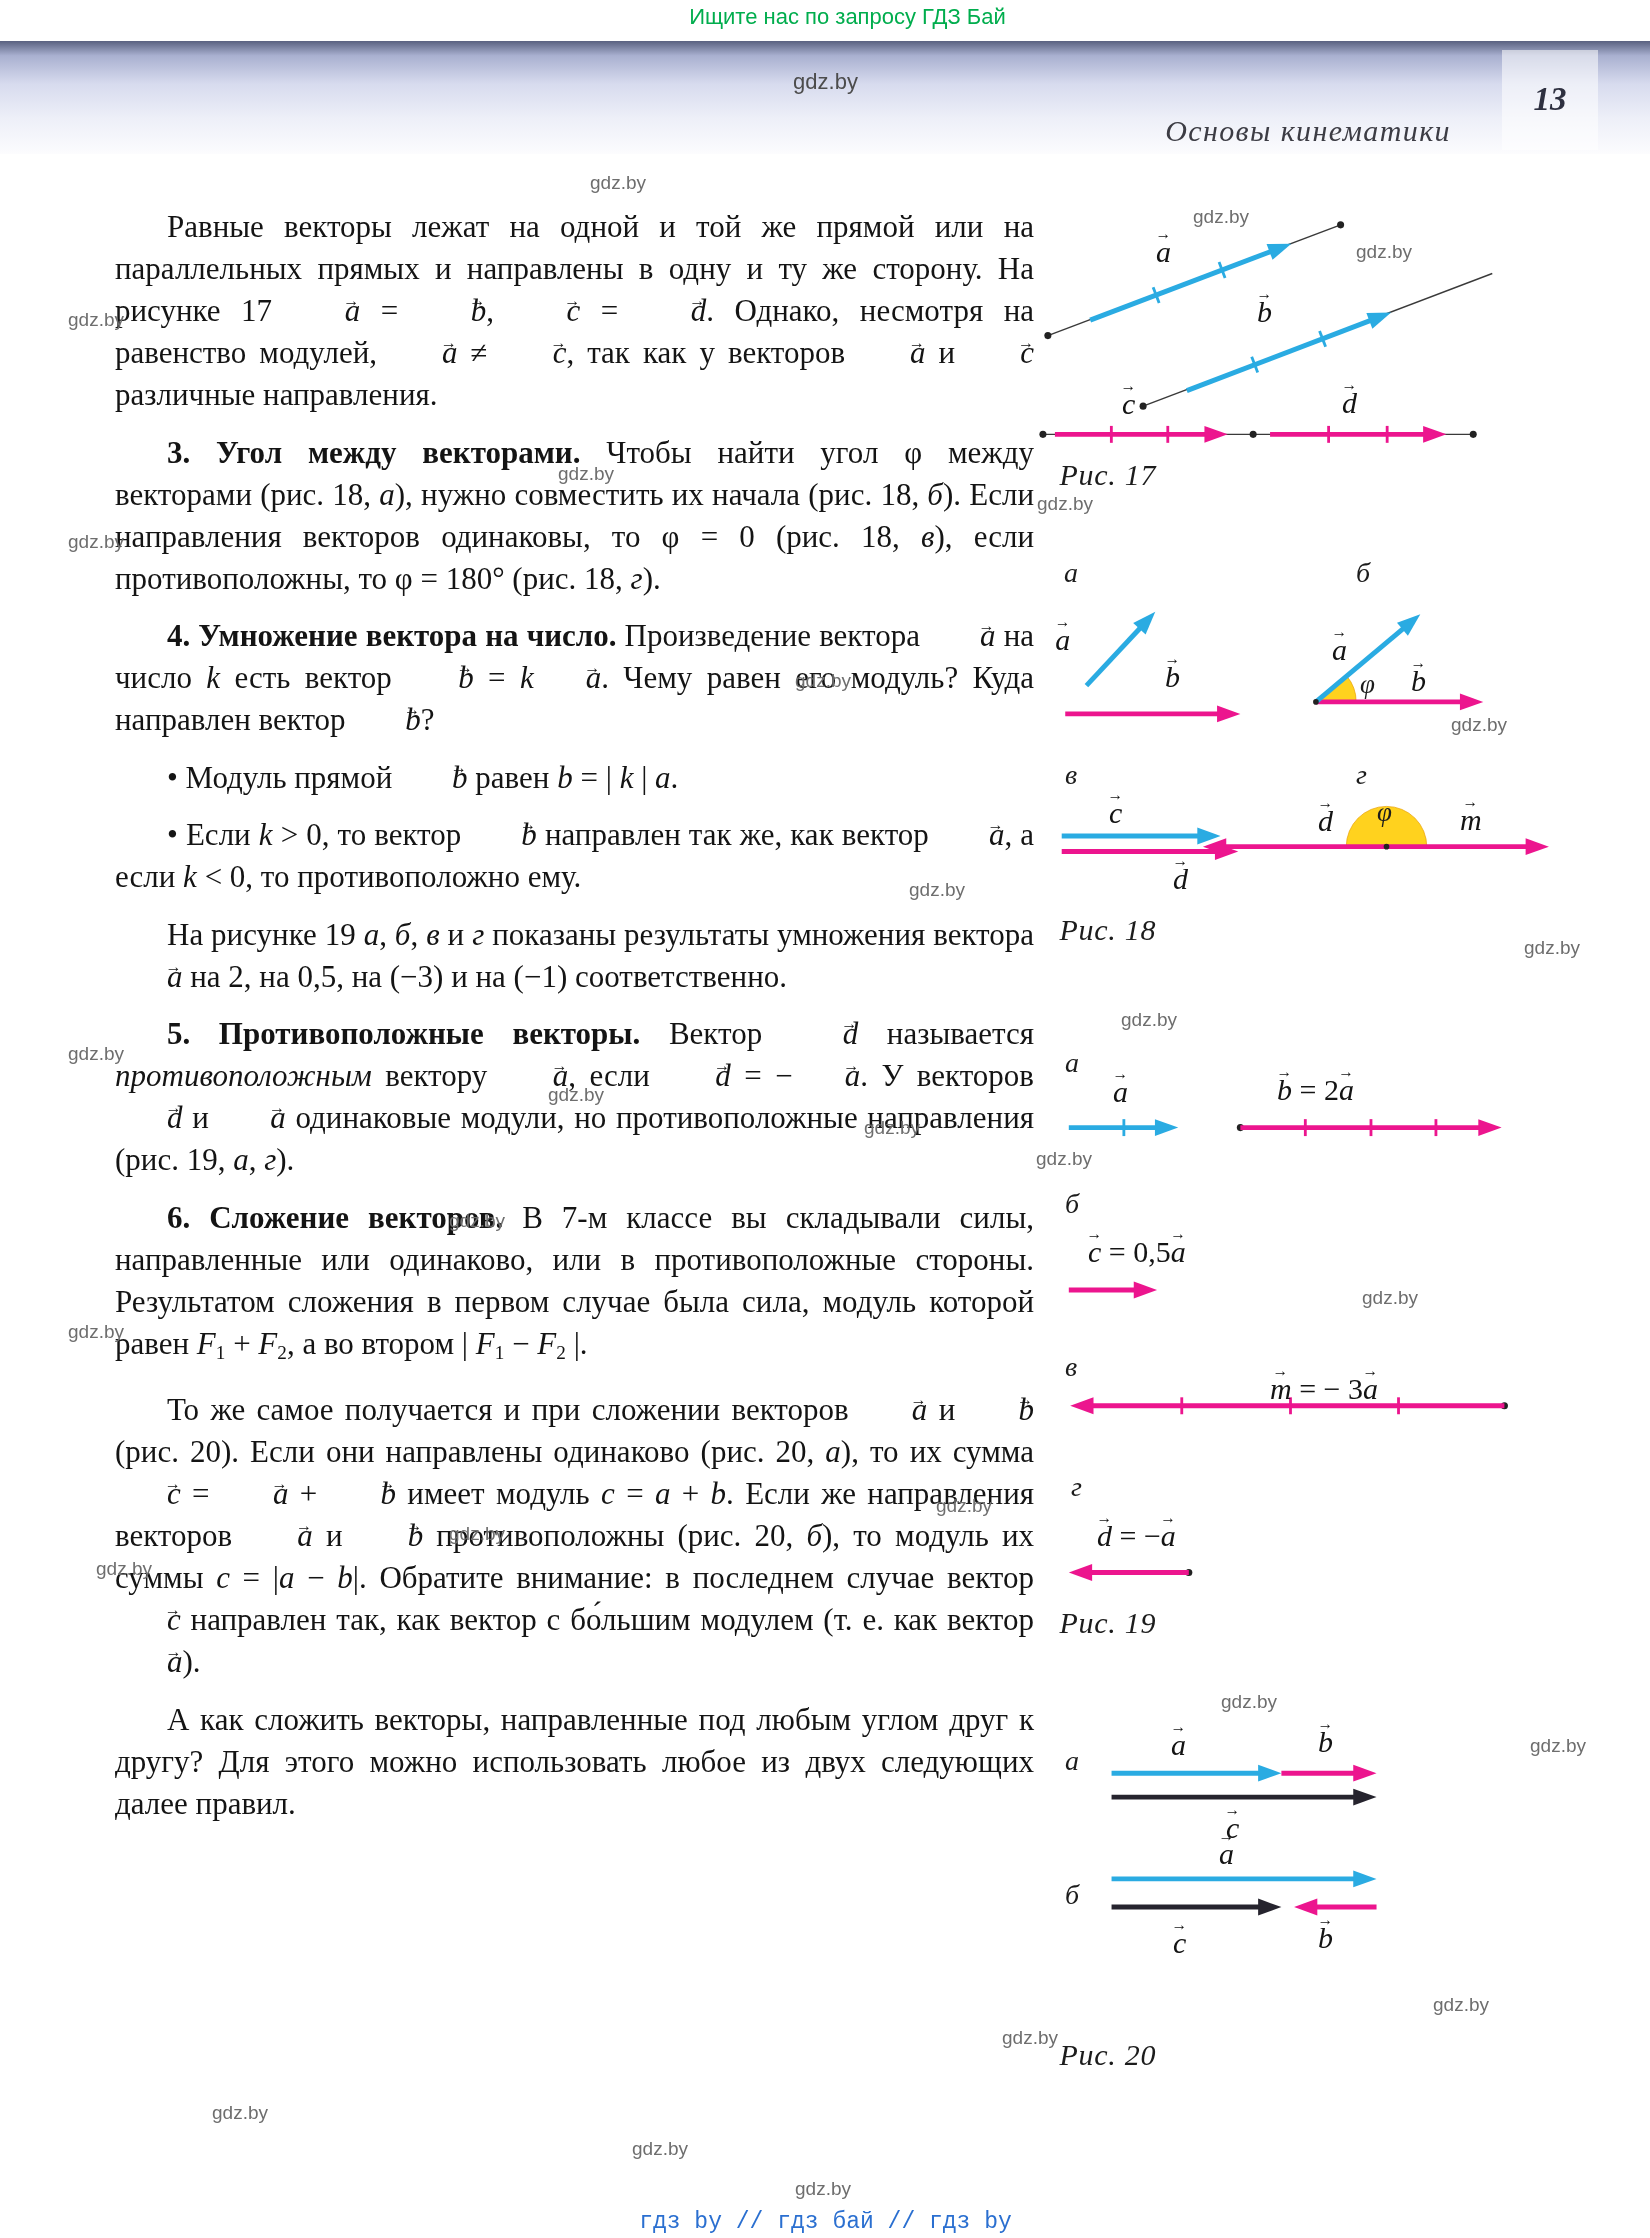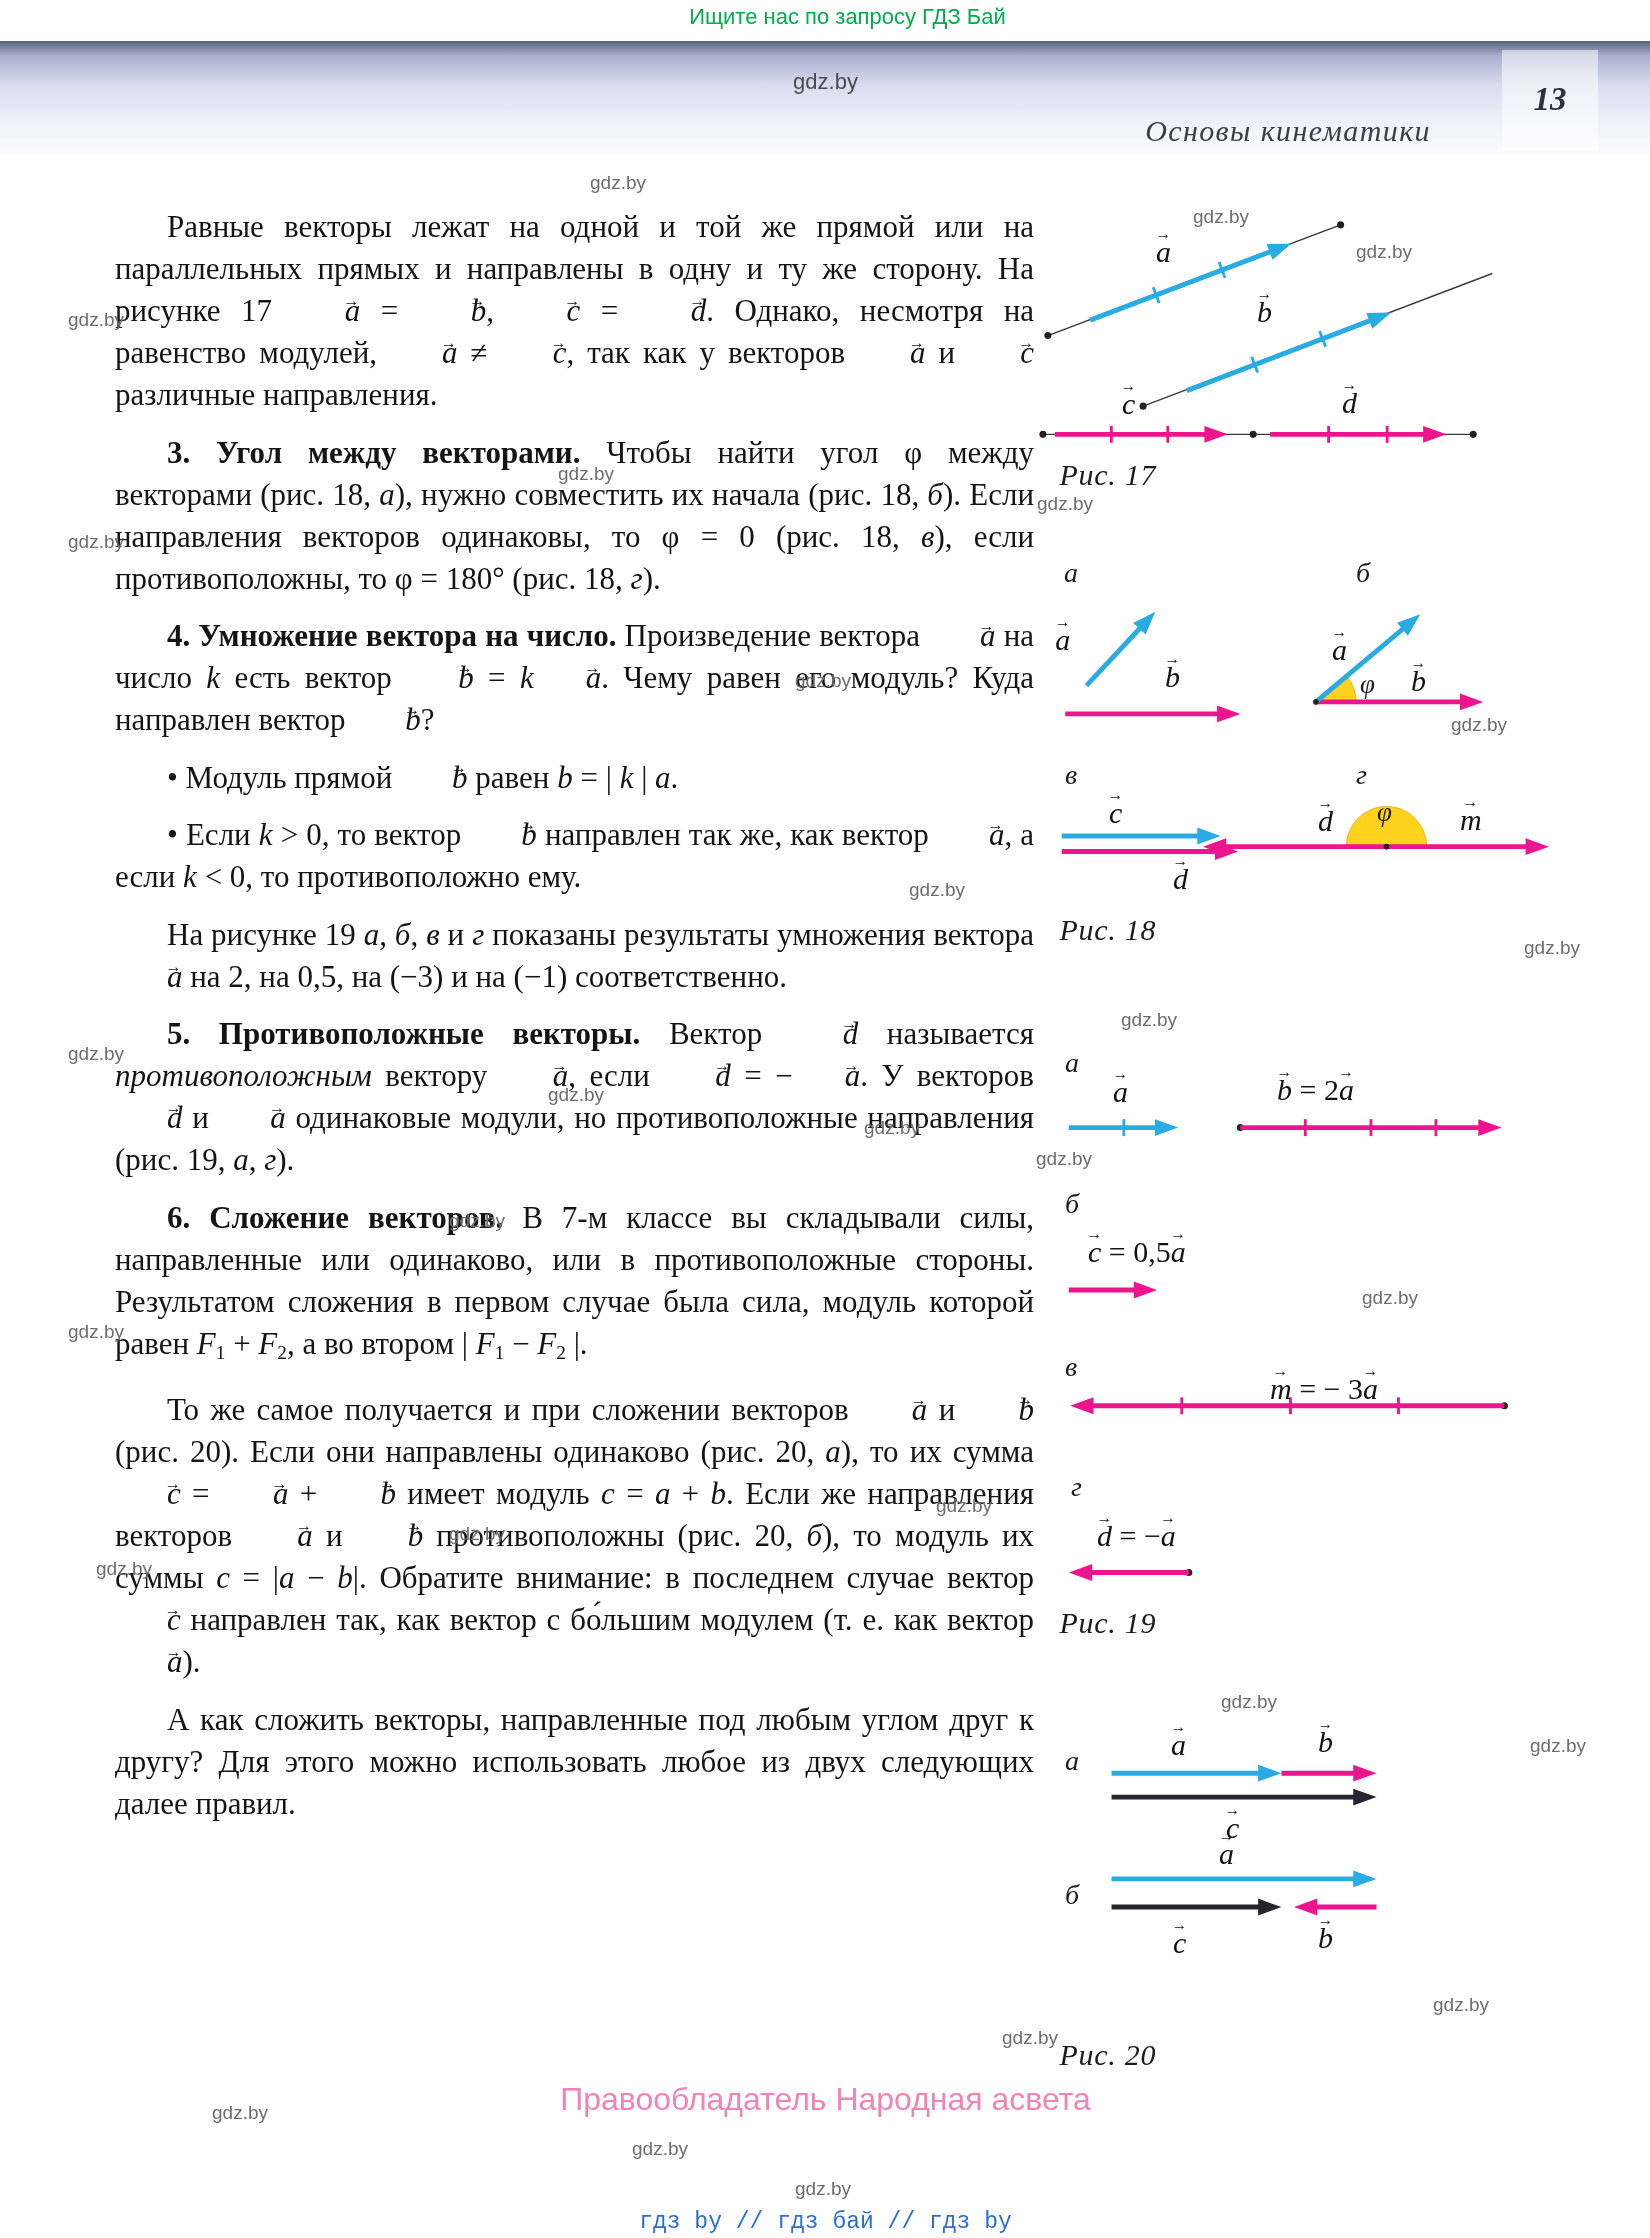--- a/index.html
+++ b/index.html
@@ -8,21 +8,21 @@
 
   
   .banner{position:absolute;top:4.2px;left:0;width:100%;text-align:center;
           font-family:"Liberation Sans",sans-serif;font-size:22px;color:#00ad4d;padding-left:22px;}
 
   
   .header{position:absolute;top:41px;left:0;width:1651px;height:113px;
           background:linear-gradient(180deg,#596180 0%,#a9b0d0 13%,#d7dbee 38%,#edeff8 68%,#fcfcfe 100%);}
   .header-site{position:absolute;top:28px;left:0;width:100%;text-align:center;
                font-family:"Liberation Sans",sans-serif;font-size:22px;color:#4c4c4c;}
-  .header-chapter{position:absolute;top:73px;right:220px;font-style:italic;font-size:30px;
+  .header-chapter{position:absolute;top:73px;right:200px;font-style:italic;font-size:30px;
                   color:#3c3c44;letter-spacing:1.4px;}
   .header-pagenum{position:absolute;top:8.5px;right:53px;width:96px;height:100px;
                   background:rgba(255,255,255,0.55);display:flex;align-items:center;justify-content:center;
                   font-size:33px;font-weight:bold;font-style:italic;color:#2e3040;}
 
   
   .maintext{position:absolute;left:115px;top:206px;width:919px;
             font-size:31px;line-height:42px;text-align:justify;}
   .maintext p{margin:0 0 15.5px;text-indent:52px;}
   .b{font-weight:bold;}
@@ -292,17 +292,16 @@
       <div class="wm" style="left: 96px; top: 1558px;">gdz.by</div>
       <div class="wm" style="left: 1221px; top: 1691px;">gdz.by</div>
       <div class="wm" style="left: 1530px; top: 1735px;">gdz.by</div>
       <div class="wm" style="left: 1433px; top: 1994px;">gdz.by</div>
       <div class="wm" style="left: 1002px; top: 2027px;">gdz.by</div>
       <div class="wm" style="left: 212px; top: 2102px;">gdz.by</div>
       <div class="wm" style="left: 632px; top: 2138px;">gdz.by</div>
       <div class="wm" style="left: 795px; top: 2178px;">gdz.by</div>
     </div>
 
-  <div class="publisher">Правообладатель Народная асвета</div>
   <div class="bottomlinks">гдз by  //  гдз бай  //  гдз by</div>
 
 </div>
 
 
 </body></html>

